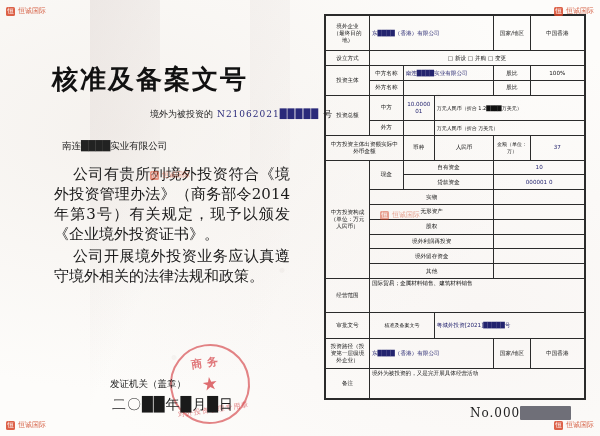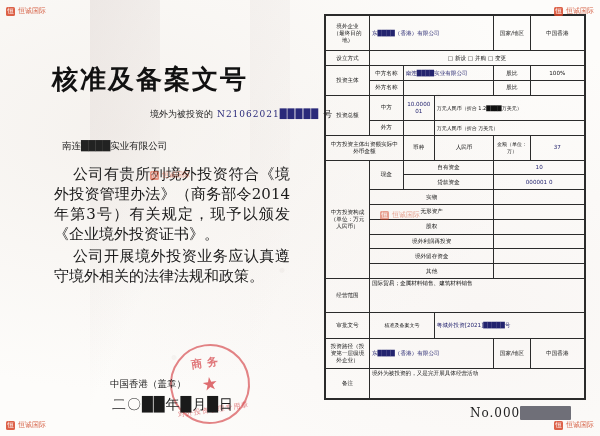--- a/index.html
+++ b/index.html
@@ -186,21 +186,21 @@
       <p>公司有贵所列境外投资符合《境外投资管理办法》（商务部令2014年第3号）有关规定，现予以颁发《企业境外投资证书》。</p>
       <p>公司开展境外投资业务应认真遵守境外相关的法律法规和政策。</p>
     </div>
 
     <div class="seal">
       <div class="arc">商务</div>
       <div class="star">★</div>
       <div class="arc2">对外投资管理专用章</div>
     </div>
 
-    <div class="issuer">中国香港（盖章）</div>
+    <div class="issuer">发证机关（盖章）</div>
     <div class="issue-date">二〇██年█月█日</div>
   </div>
 
   <div id="right">
     <table class="grid">
       <colgroup>
         <col style="width:17%">
         <col style="width:13%">
         <col style="width:12%">
         <col style="width:23%">

